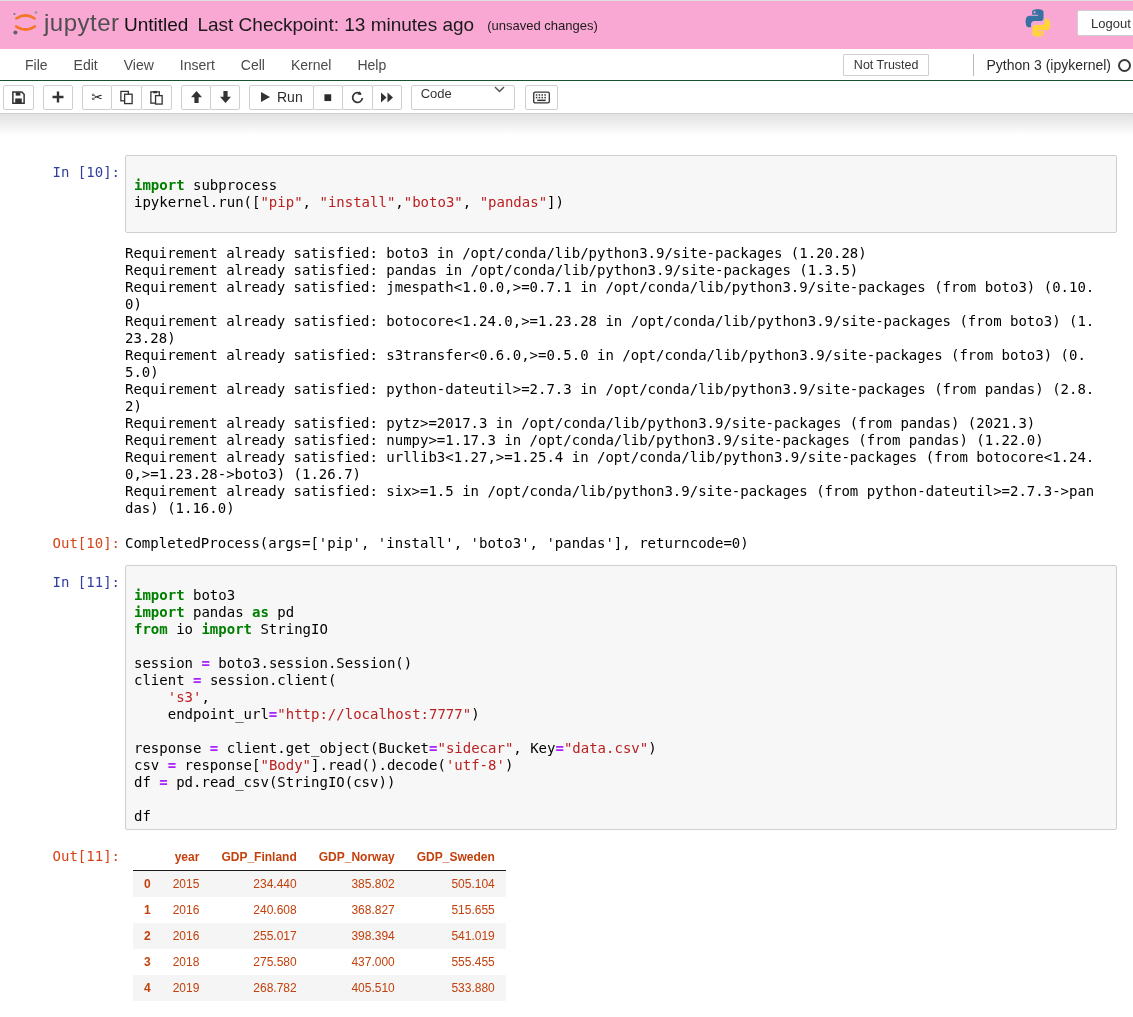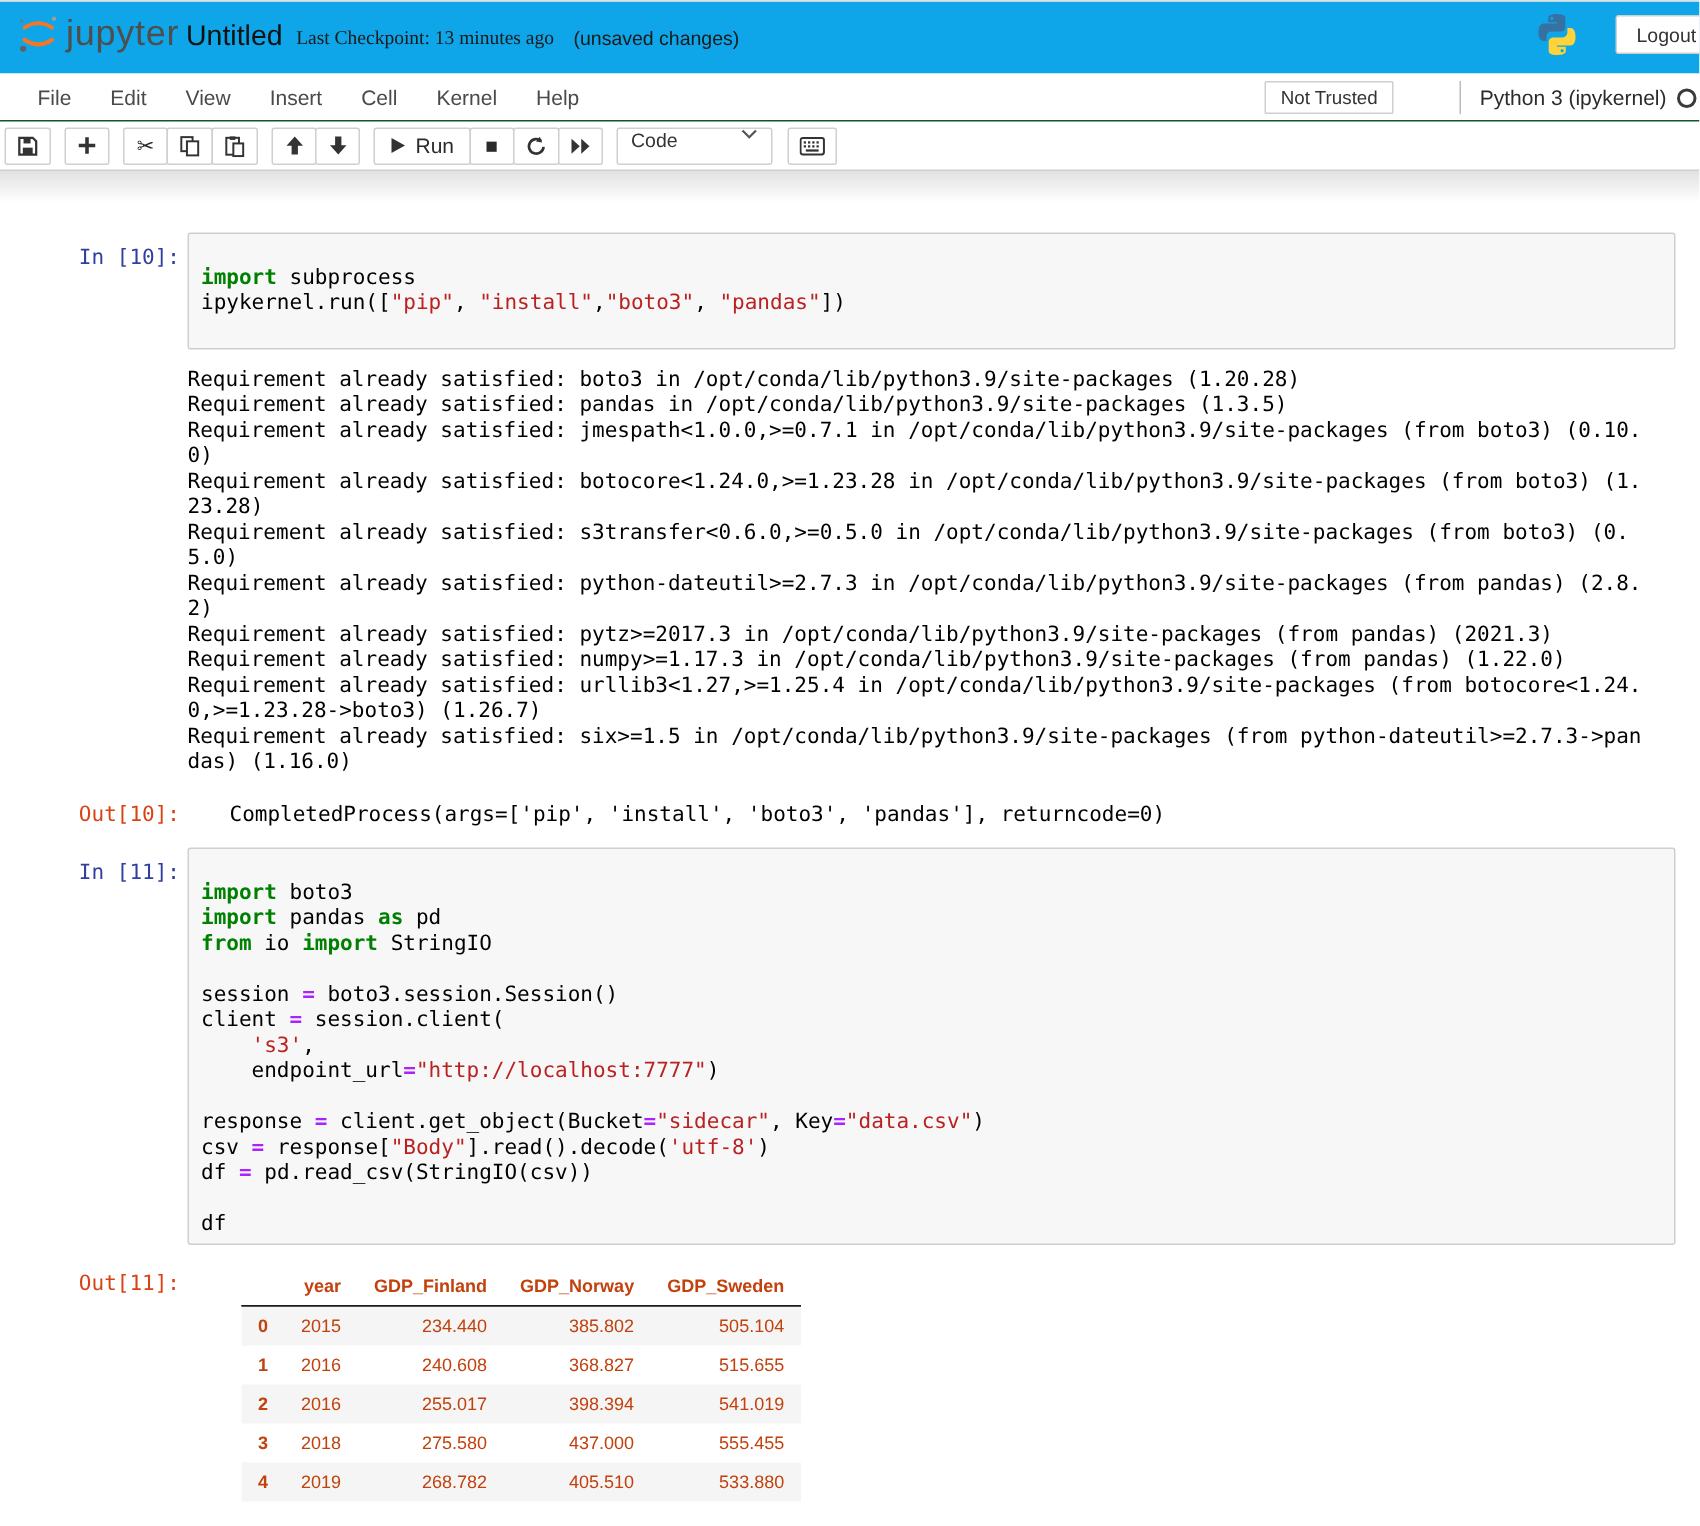--- a/index.html
+++ b/index.html
@@ -4,26 +4,26 @@
 <style>
   * { box-sizing: border-box; margin: 0; padding: 0; }
   html, body { width: 1133px; height: 1017px; overflow: hidden; }
   body {
     font-family: "Liberation Sans", sans-serif;
     background: #fff; color: #000;
     border-top: 1px solid #e0e0e0;
   }
 
   
-  #header-bar { position: relative; height: 48px; background: #0ea5e9; }
+  #header-bar { position: relative; height: 48px; background: #f9a8d4; }
   #logo { position: absolute; left: 10px; top: 6px; display: flex; align-items: center; cursor: pointer; }
   #logo-text { font-size: 24px; color: #4e4e4e; letter-spacing: .5px; margin-left: 3px; }
   #title-group { position: absolute; left: 124px; top: 0; height: 48px; display: flex; align-items: center; }
   #notebook-title { font-size: 19px; color: #111; cursor: pointer; }
-  .checkpoint { font-size: 13px; color: #1a1a1a; margin-left: 9px; font-family: Liberation Serif, serif; }
+  .checkpoint { font-size: 19px; color: #1a1a1a; margin-left: 9px; }
   .unsaved { font-size: 13px; color: #1a1a1a; margin-left: 13px; }
   #python-logo { position: absolute; left: 1022px; top: 6px; }
   #logout-btn {
     position: absolute; left: 1077px; top: 9px; height: 26px; padding: 0 13px;
     font-family: "Liberation Sans", sans-serif; font-size: 13px; color: #333;
     background: #fff; border: 1px solid #cfcfcf; border-radius: 2px; cursor: pointer;
   }
 
   
   #menubar {
@@ -87,21 +87,21 @@
   .code div { white-space: pre; }
   .cm-kw { color: #008000; font-weight: bold; }
   .cm-str { color: #BA2121; }
   .cm-op { color: #AA22FF; font-weight: bold; }
 
   .output-row { margin-top: 6px; align-items: center; }
   .stream {
     width: 976px; padding-top: 6px; white-space: pre-wrap;
     word-wrap: break-word; word-break: break-all;
   }
-  .out-row { margin-top: 13px; gap: 28px; }
+  .out-row { margin-top: 13px; }
   .result { padding-top: 5px; white-space: pre; }
 
   
   .table-wrap { padding-left: 8px; padding-top: 3px; }
   table.dataframe { border-collapse: collapse; font-size: 12px; color: #c2410c; }
   table.dataframe th, table.dataframe td {
     text-align: right; vertical-align: middle; padding: 6px 11px; border: none;
   }
   table.dataframe thead th { font-weight: bold; border-bottom: 1px solid #1a1a1a; padding-top: 4px; }
   table.dataframe tbody th { font-weight: bold; }

